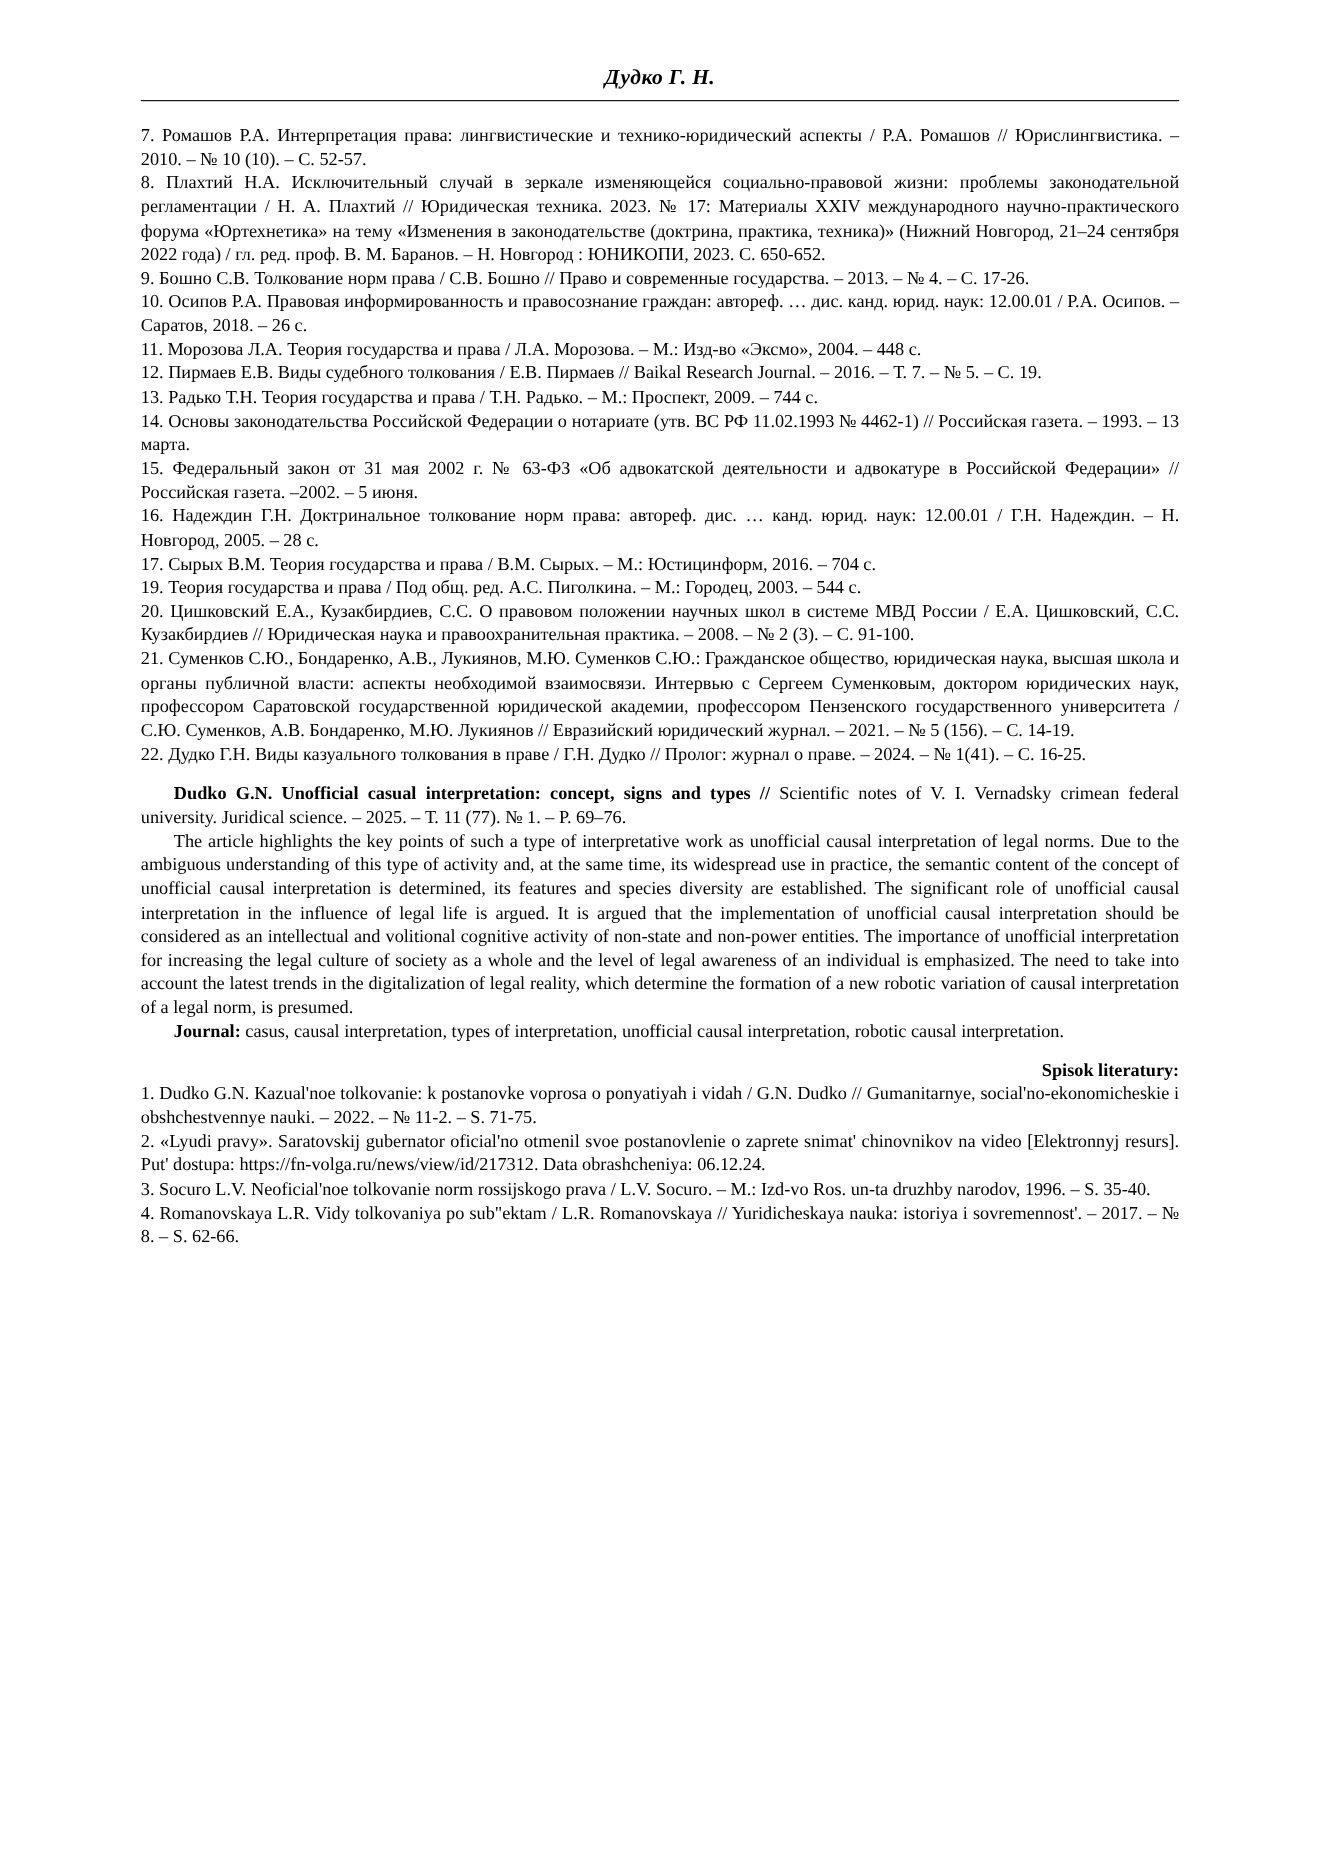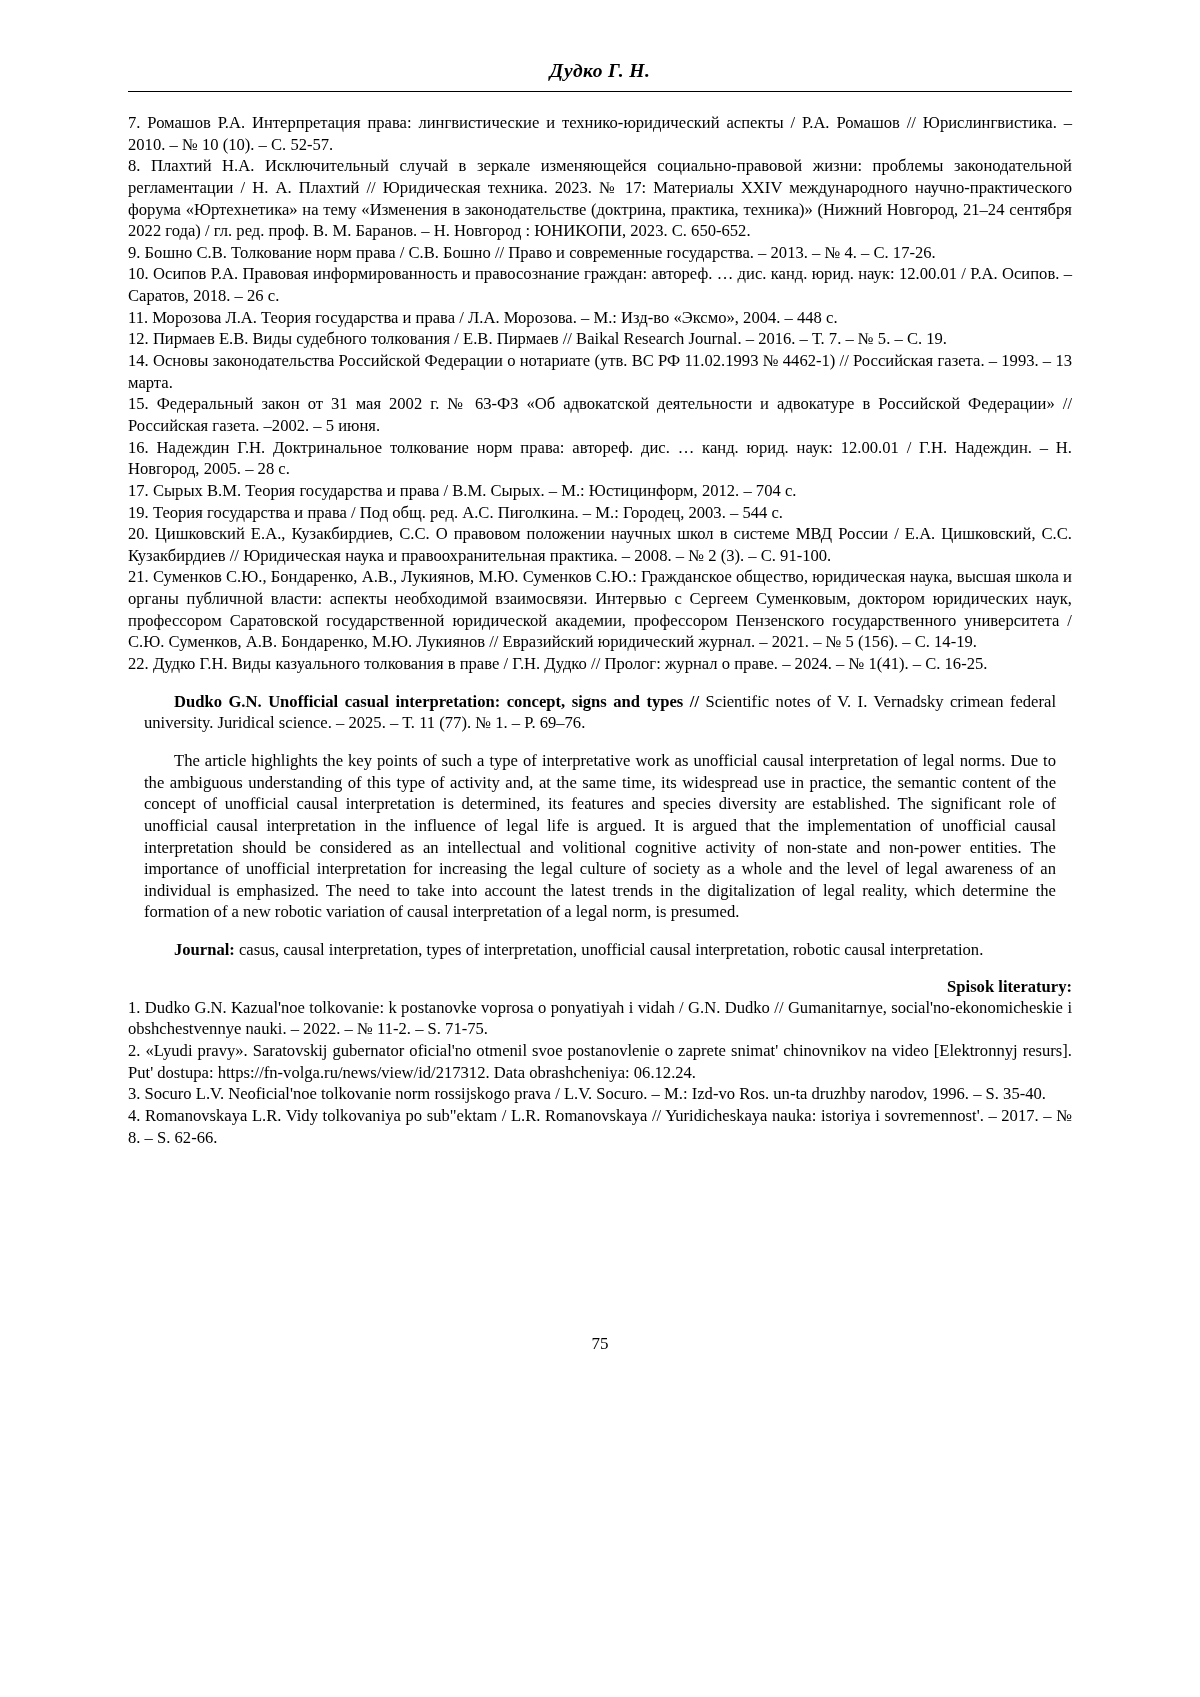--- a/index.html
+++ b/index.html
@@ -41,21 +41,21 @@
     margin: 0;
     text-indent: 0;
   }
   .en-block {
     margin-top: 14px;
     font-size: 16.6px;
     line-height: 1.305;
     text-align: justify;
   }
   .en-block p {
-    margin: 16px;
+    margin: 0;
   }
   .indent {
     text-indent: 30px;
   }
   .bold { font-weight: bold; }
   .spisok-title {
     margin-top: 15px;
     text-align: right;
     font-weight: bold;
     font-size: 16.6px;
@@ -83,24 +83,25 @@
   <div class="running-head">Дудко Г. Н.</div>
   <div class="rule"></div>
 
   <div class="refs">
     <p>7. Ромашов Р.А. Интерпретация права: лингвистические и технико-юридический аспекты / Р.А. Ромашов // Юрислингвистика. – 2010. – № 10 (10). – С. 52-57.</p>
     <p>8. Плахтий Н.А. Исключительный случай в зеркале изменяющейся социально-правовой жизни: проблемы законодательной регламентации / Н. А. Плахтий // Юридическая техника. 2023. № 17: Материалы XXIV международного научно-практического форума «Юртехнетика» на тему «Изменения в законодательстве (доктрина, практика, техника)» (Нижний Новгород, 21–24 сентября 2022 года) / гл. ред. проф. В. М. Баранов. – Н. Новгород : ЮНИКОПИ, 2023. С. 650-652.</p>
     <p>9. Бошно С.В. Толкование норм права / С.В. Бошно // Право и современные государства. – 2013. – № 4. – С. 17-26.</p>
     <p>10. Осипов Р.А. Правовая информированность и правосознание граждан: автореф. … дис. канд. юрид. наук: 12.00.01 / Р.А. Осипов. – Саратов, 2018. – 26 с.</p>
     <p>11. Морозова Л.А. Теория государства и права / Л.А. Морозова. – М.: Изд-во «Эксмо», 2004. – 448 с.</p>
     <p>12. Пирмаев Е.В. Виды судебного толкования / Е.В. Пирмаев // Baikal Research Journal. – 2016. – Т. 7. – № 5. – С. 19.</p>
+    <p>13. Радько Т.Н. Теория государства и права / Т.Н. Радько. – М.: Проспект, 2009. – 744 с.</p>
     <p>14. Основы законодательства Российской Федерации о нотариате (утв. ВС РФ 11.02.1993 № 4462-1) // Российская газета. – 1993. – 13 марта.</p>
     <p>15. Федеральный закон от 31 мая 2002 г. № 63-ФЗ «Об адвокатской деятельности и адвокатуре в Российской Федерации» // Российская газета. –2002. – 5 июня.</p>
     <p>16. Надеждин Г.Н. Доктринальное толкование норм права: автореф. дис. … канд. юрид. наук: 12.00.01 / Г.Н. Надеждин. – Н. Новгород, 2005. – 28 с.</p>
-    <p>17. Сырых В.М. Теория государства и права / В.М. Сырых. – М.: Юстицинформ, 2012. – 704 с.</p>
+    <p>17. Сырых В.М. Теория государства и права / В.М. Сырых. – М.: Юстицинформ, 2016. – 704 с.</p>
     <p>19. Теория государства и права / Под общ. ред. А.С. Пиголкина. – М.: Городец, 2003. – 544 с.</p>
     <p>20. Цишковский Е.А., Кузакбирдиев, С.С. О правовом положении научных школ в системе МВД России / Е.А. Цишковский, С.С. Кузакбирдиев // Юридическая наука и правоохранительная практика. – 2008. – № 2 (3). – С. 91-100.</p>
     <p>21. Суменков С.Ю., Бондаренко, А.В., Лукиянов, М.Ю. Суменков С.Ю.: Гражданское общество, юридическая наука, высшая школа и органы публичной власти: аспекты необходимой взаимосвязи. Интервью с Сергеем Суменковым, доктором юридических наук, профессором Саратовской государственной юридической академии, профессором Пензенского государственного университета / С.Ю. Суменков, А.В. Бондаренко, М.Ю. Лукиянов // Евразийский юридический журнал. – 2021. – № 5 (156). – С. 14-19.</p>
     <p>22. Дудко Г.Н. Виды казуального толкования в праве / Г.Н. Дудко // Пролог: журнал о праве. – 2024. – № 1(41). – С. 16-25.</p>
   </div>
 
   <div class="en-block">
     <p class="indent"><span class="bold">Dudko G.N. Unofficial casual interpretation: concept, signs and types //</span><span> Scientific notes of V. I. Vernadsky crimean federal university. Juridical science. – 2025. – Т. 11 (77). № 1. – Р. 69–76.</span></p>
     <p class="indent">The article highlights the key points of such a type of interpretative work as unofficial causal interpretation of legal norms. Due to the ambiguous understanding of this type of activity and, at the same time, its widespread use in practice, the semantic content of the concept of unofficial causal interpretation is determined, its features and species diversity are established. The significant role of unofficial causal interpretation in the influence of legal life is argued. It is argued that the implementation of unofficial causal interpretation should be considered as an intellectual and volitional cognitive activity of non-state and non-power entities. The importance of unofficial interpretation for increasing the legal culture of society as a whole and the level of legal awareness of an individual is emphasized. The need to take into account the latest trends in the digitalization of legal reality, which determine the formation of a new robotic variation of causal interpretation of a legal norm, is presumed.</p>
     <p class="indent"><span class="bold">Journal:</span><span> casus, causal interpretation, types of interpretation, unofficial causal interpretation, robotic causal interpretation.</span></p>
@@ -108,15 +109,14 @@
 
   <div class="spisok-title">Spisok literatury:</div>
 
   <div class="spisok">
     <p>1. Dudko G.N. Kazual'noe tolkovanie: k postanovke voprosa o ponyatiyah i vidah / G.N. Dudko // Gumanitarnye, social'no-ekonomicheskie i obshchestvennye nauki. – 2022. – № 11-2. – S. 71-75.</p>
     <p>2. «Lyudi pravy». Saratovskij gubernator oficial'no otmenil svoe postanovlenie o zaprete snimat' chinovnikov na video [Elektronnyj resurs]. Put' dostupa: https://fn-volga.ru/news/view/id/217312. Data obrashcheniya: 06.12.24.</p>
     <p>3. Socuro L.V. Neoficial'noe tolkovanie norm rossijskogo prava / L.V. Socuro. – M.: Izd-vo Ros. un-ta druzhby narodov, 1996. – S. 35-40.</p>
     <p>4. Romanovskaya L.R. Vidy tolkovaniya po sub"ektam / L.R. Romanovskaya // Yuridicheskaya nauka: istoriya i sovremennost'. – 2017. – № 8. – S. 62-66.</p>
   </div>
 
-  <div class="page-number">75</div>
 
 </div>
 
 </body></html>

